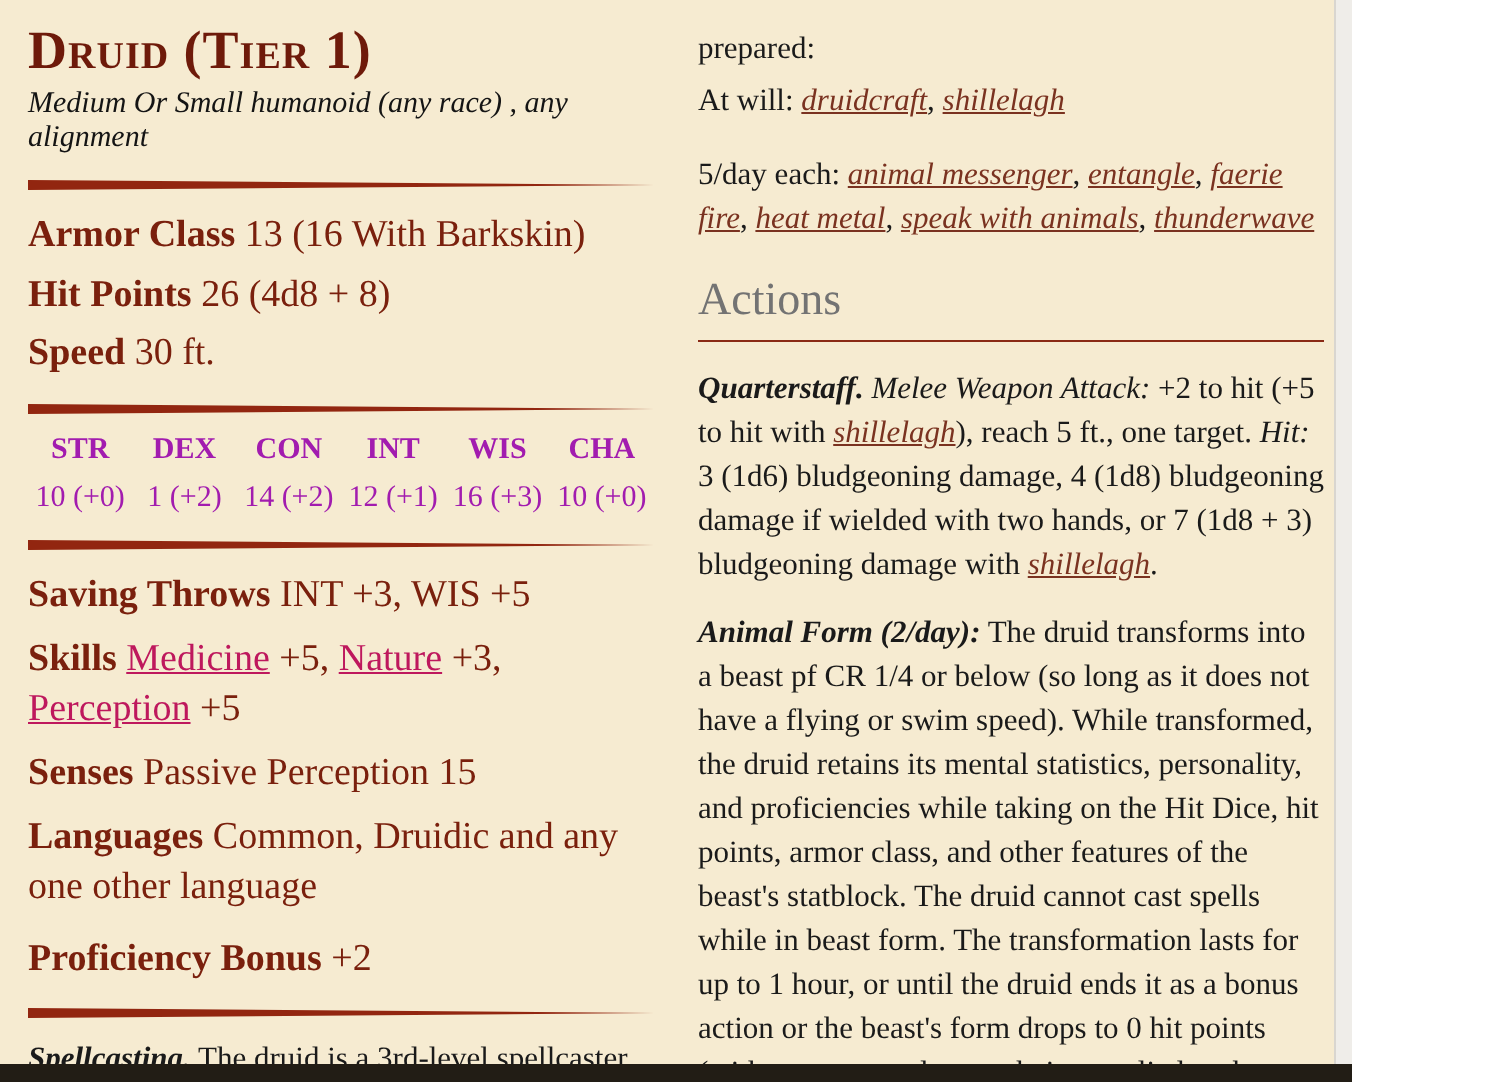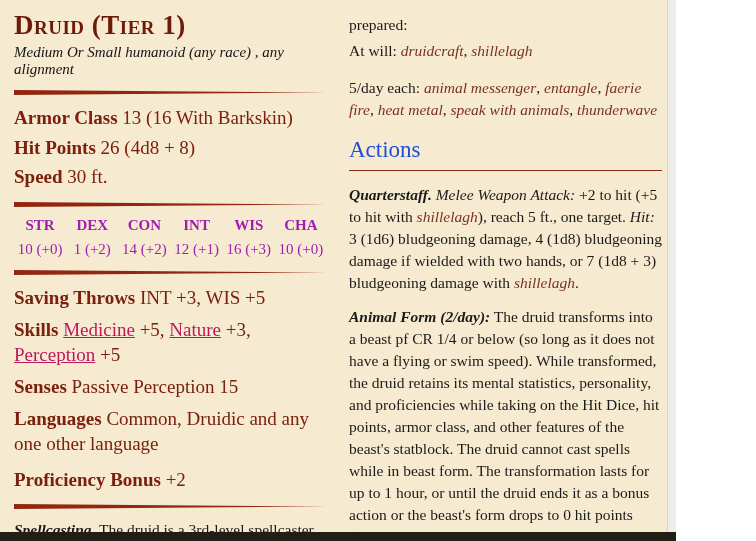--- a/index.html
+++ b/index.html
@@ -80,32 +80,33 @@
     font-size: 15.5px;
     line-height: 1.42;
     color: #1a1a1a;
     margin: 0 0 12px 0;
   }
   .action-name { font-weight: 700; font-style: italic; }
   .it { font-style: italic; }
   .slink {
     color: #7a3220;
     font-style: italic;
+    text-decoration: underline;
     cursor: pointer;
   }
 
   
   .prepared { margin: 6px 0 4px 0; }
   .spell-line { margin-bottom: 15px; }
   h2.actions {
     margin: 16px 0 13px 0;
     padding-bottom: 7px;
     font-size: 23px;
     font-weight: 400;
-    color: #1d4ed8;
+    color: #737373;
     border-bottom: 1.5px solid #8a2a15;
   }
 
   
   .scrollbar {
     position: absolute;
     top: 0; right: 0; bottom: 9px;
     width: 8px;
     background: #efede9;
     border-left: 1px solid #d9d6d0;

